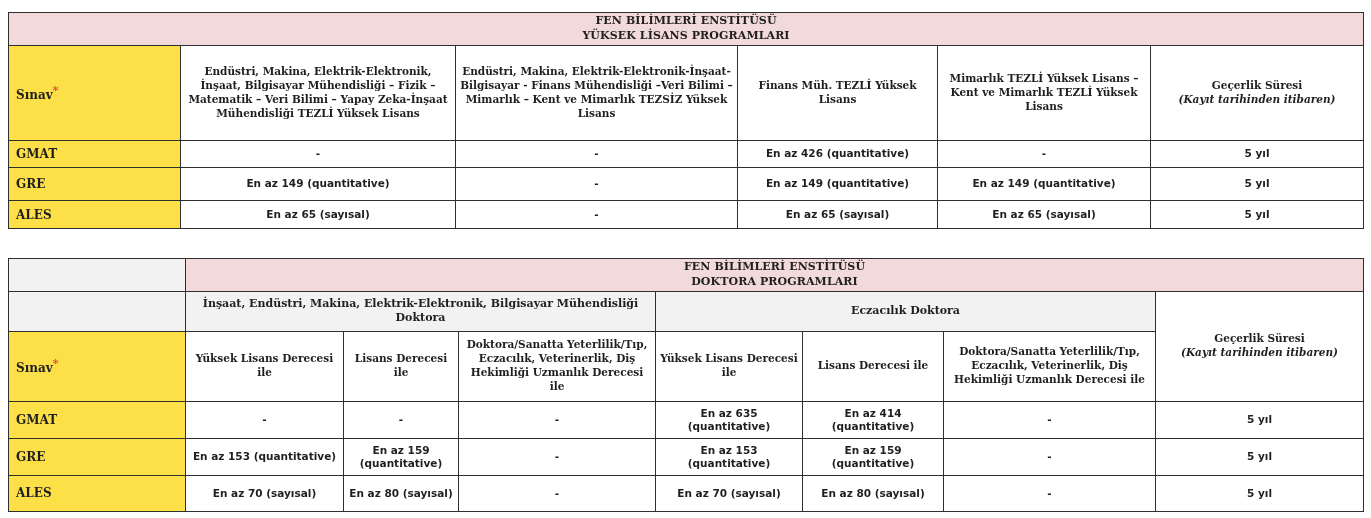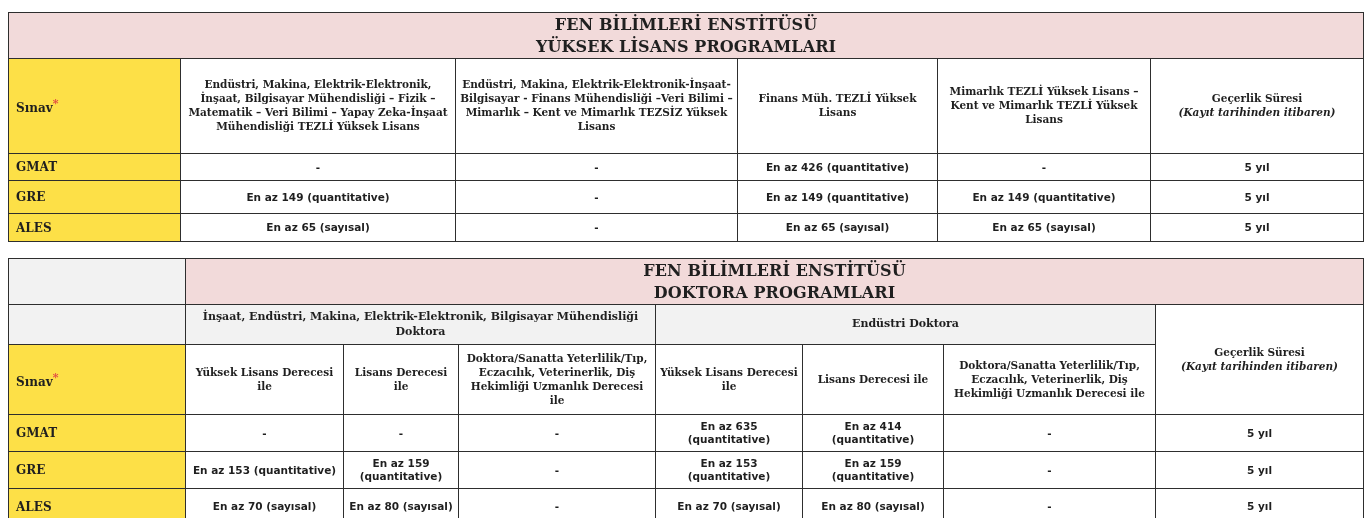--- a/index.html
+++ b/index.html
@@ -6,21 +6,21 @@
   html,body { width:1371px; height:518px; background:#ffffff; overflow:hidden; }
   body { font-family:"DejaVu Serif", serif; color:#1f1f1f; }
   .page { position:relative; width:1371px; height:518px; background:#ffffff; }
 
   table { border-collapse:collapse; table-layout:fixed; position:absolute; left:8px; width:1355px; }
   .t1 { top:12px; }
   .t2 { top:258px; }
 
   td { border:1px solid #2e2e2e; text-align:center; vertical-align:middle; padding:1px 4px; overflow:hidden; }
 
-  .title-cell { background:#f2dada; font-weight:bold; font-size:16px; line-height:1.35; letter-spacing:.1px; }
+  .title-cell { background:#f2dada; font-weight:bold; font-size:11px; line-height:1.35; letter-spacing:.1px; }
   .label-cell { background:#fde047; text-align:left; font-weight:bold; font-size:12px; padding-left:7px; }
   .empty-cell { background:#f2f2f2; }
   .head-cell  { background:#ffffff; font-weight:bold; font-size:10.5px; line-height:1.32; }
   .group-cell { background:#f2f2f2; font-weight:bold; font-size:11px; line-height:1.32; }
   .validity-sub { font-style:italic; }
   .val-cell { font-family:"DejaVu Sans", sans-serif; font-weight:bold; font-size:10.5px; line-height:1.25; background:#ffffff; }
   .ast { color:#e04545; font-size:11px; vertical-align:super; font-weight:bold; }
 </style>
 </head>
 <body>
@@ -96,21 +96,21 @@
         <tr style="height:32px">
       <td class="empty-cell"></td>
       <td colspan="7" class="title-cell">
         <div>FEN BİLİMLERİ ENSTİTÜSÜ</div>
         <div>DOKTORA PROGRAMLARI</div>
       </td>
     </tr>
     <tr style="height:40px">
       <td class="empty-cell"></td>
       <td colspan="3" class="group-cell">İnşaat, Endüstri, Makina, Elektrik-Elektronik, Bilgisayar Mühendisliği Doktora</td>
-      <td colspan="3" class="group-cell">Endüstri Doktora</td>
+      <td colspan="3" class="group-cell">Eczacılık Doktora</td>
       <td rowspan="2" class="head-cell">
         <div>Geçerlik Süresi</div>
         <div class="validity-sub">(Kayıt tarihinden itibaren)</div>
       </td>
     </tr>
     <tr style="height:70px">
       <td class="label-cell"><span>Sınav</span><span class="ast">*</span></td>
       <td class="head-cell">Yüksek Lisans Derecesi ile</td>
       <td class="head-cell">Lisans Derecesi ile</td>
       <td class="head-cell">Doktora/Sanatta Yeterlilik/Tıp, Eczacılık, Veterinerlik, Diş Hekimliği Uzmanlık Derecesi ile</td>

